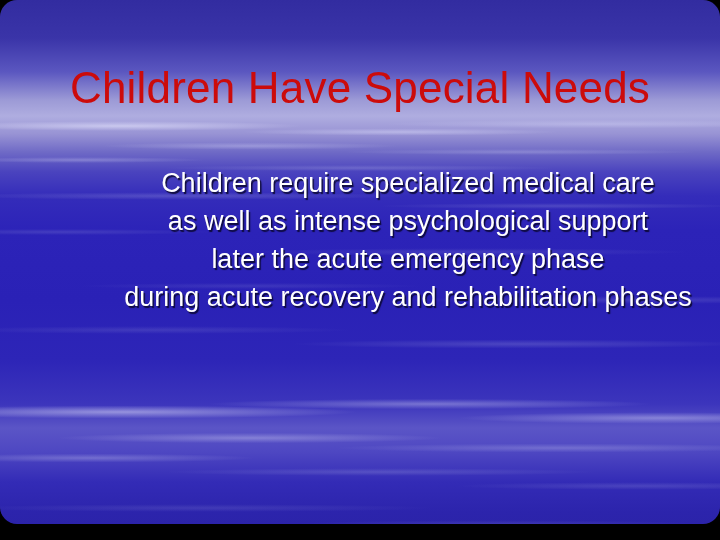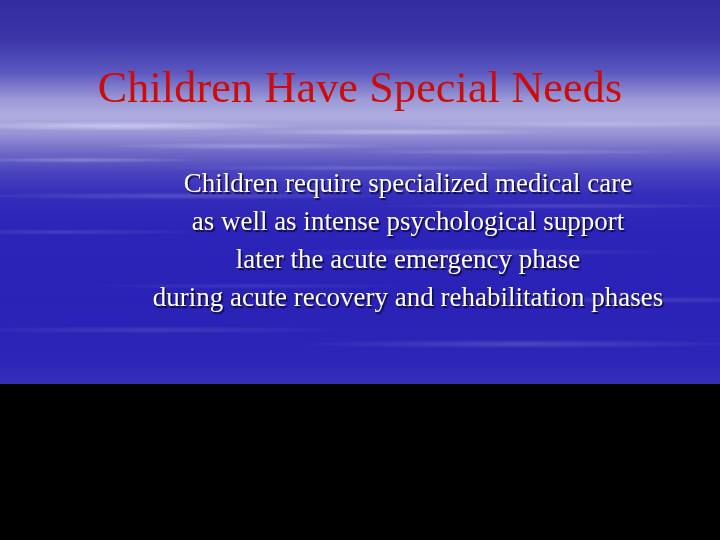--- a/index.html
+++ b/index.html
@@ -5,23 +5,23 @@
 <style>
   html, body {
     margin: 0;
     padding: 0;
     background: #000;
   }
 
   #slide {
     position: relative;
     width: 720px;
-    height: 384px;
+    height: 524px;
     overflow: hidden;
-    font-family: Liberation Serif, serif;
+    font-family: Liberation Sans, sans-serif;
     
     background:
       linear-gradient(to bottom,
         #322CA0 0px,
         #3A34A8 38px,
         #5B57C0 72px,
         #9C9AD6 100px,
         #AFADE0 116px,
         #9893D4 134px,
         #6F6AC6 152px,
@@ -30,20 +30,21 @@
         #2C23B8 230px,
         #2A21B6 300px,
         #2D25B7 360px,
         #3C35BC 404px,
         #5B55C6 428px,
         #4E47C2 452px,
         #332BB6 482px,
         #2C24AC 512px,
         #2A22A6 540px
       );
+    border-radius: 17px;
   }
 
   
   .clouds {
     position: absolute;
     left: 0; top: 0;
     width: 720px;
     height: 540px;
     pointer-events: none;
   }

